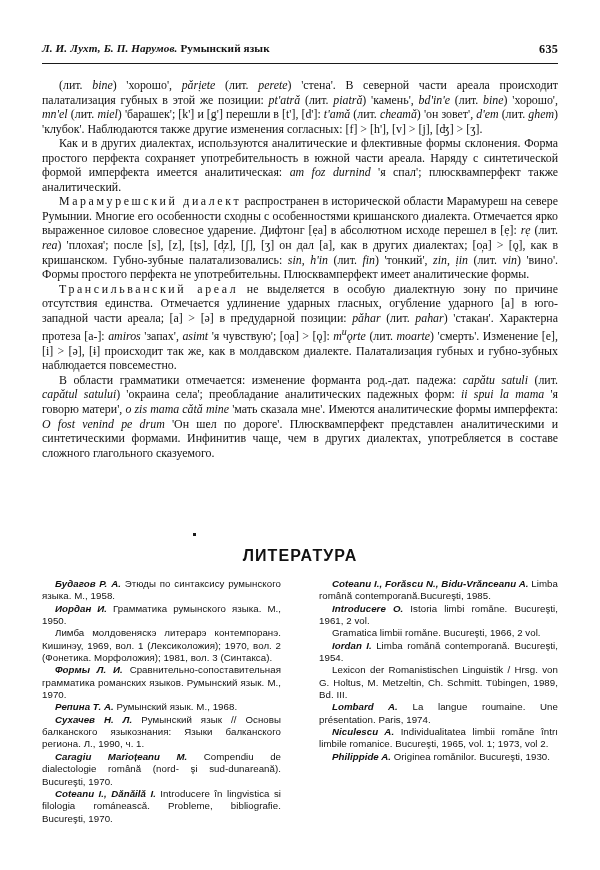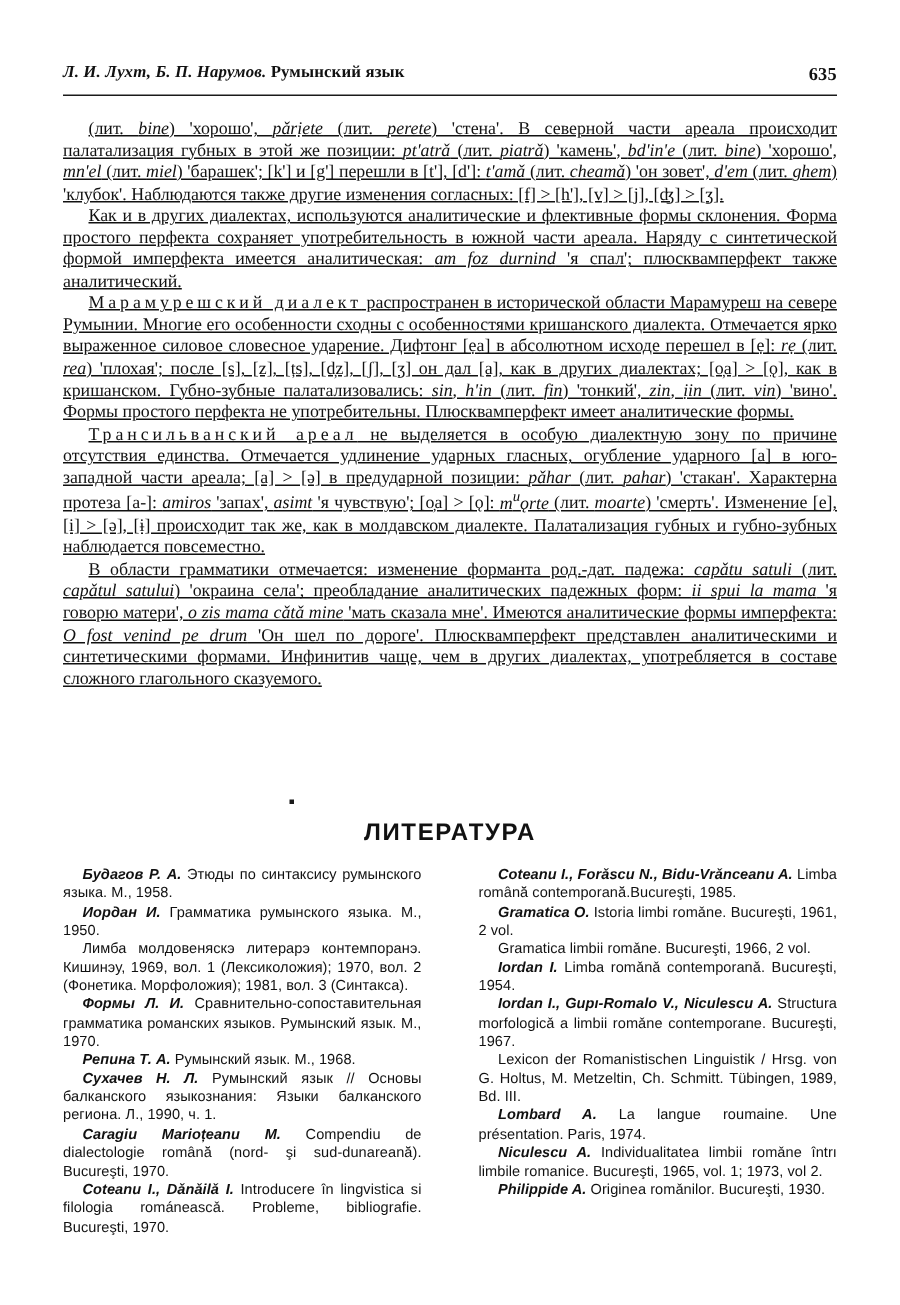--- a/index.html
+++ b/index.html
@@ -75,21 +75,20 @@
     margin: 0;
     font-size: 11.9px;
     line-height: 14.55px;
     text-align: justify;
     text-justify: inter-word;
     hyphens: manual;
     letter-spacing: 0.0px;
   }
   .body p.ind {
     text-indent: 17px;
-    text-decoration: underline;
   }
   i, .it { font-style: italic; }
   .sp {
     letter-spacing: 2.6px;
     font-weight: normal;
   }
 
   
   .dot {
     position: absolute;
@@ -176,24 +175,23 @@
       <p><span class="au">Иордан И.</span><span> Грамматика румынского языка. М., 1950.</span></p>
       <p><span class="au"></span><span>Лимба молдовеняскэ литерарэ контемпоранэ. Кишинэу, 1969, вол. 1 (Лексиколожия); 1970, вол. 2 (Фонетика. Морфоложия); 1981, вол. 3 (Синтакса).</span></p>
       <p><span class="au">Формы Л. И.</span><span> Сравнительно-сопоставительная грамматика романских языков. Румынский язык. М., 1970.</span></p>
       <p><span class="au">Репина Т. А.</span><span> Румынский язык. М., 1968.</span></p>
       <p><span class="au">Сухачев Н. Л.</span><span> Румынский язык // Основы балканского языкознания: Языки балканского региона. Л., 1990, ч. 1.</span></p>
       <p><span class="au">Caragiu Marioțeanu M.</span><span> Compendiu de dialectologie română (nord- şi sud-dunareană). Bucureşti, 1970.</span></p>
       <p><span class="au">Coteanu I., Dǎnǎilǎ I.</span><span> Introducere în lingvistica si filologia románeascǎ. Probleme, bibliografie. Bucureşti, 1970.</span></p>
     </div>
     <div class="bib-col right">
       <p><span class="au">Coteanu I., Forǎscu N., Bidu-Vrǎnceanu A.</span><span> Limba română contemporană.Bucureşti, 1985.</span></p>
-      <p><span class="au">Gramatica O.</span><span> Istoria limbi romǎne. Bucureşti, 1961, 2 vol.</span></p>
+      <p><span class="au">Introducere O.</span><span> Istoria limbi romǎne. Bucureşti, 1961, 2 vol.</span></p>
       <p><span class="au"></span><span>Gramatica limbii romǎne. Bucureşti, 1966, 2 vol.</span></p>
       <p><span class="au">Iordan I.</span><span> Limba romǎnǎ contemporanǎ. Bucureşti, 1954.</span></p>
-      <p><span class="au">Iordan I., Gupı-Romalo V., Niculescu A.</span><span> Structura morfologicǎ a limbii romǎne contemporane. Bucureşti, 1967.</span></p>
       <p><span class="au"></span><span>Lexicon der Romanistischen Linguistik / Hrsg. von G. Holtus, M. Metzeltin, Ch. Schmitt. Tübingen, 1989, Bd. III.</span></p>
       <p><span class="au">Lombard A.</span><span> La langue roumaine. Une présentation. Paris, 1974.</span></p>
       <p><span class="au">Niculescu A.</span><span> Individualitatea limbii romǎne întrı limbile romanice. Bucureşti, 1965, vol. 1; 1973, vol 2.</span></p>
       <p><span class="au">Philippide A.</span><span> Originea romǎnilor. Bucureşti, 1930.</span></p>
     </div>
   </div>
 
 </div>
 
 </body></html>

